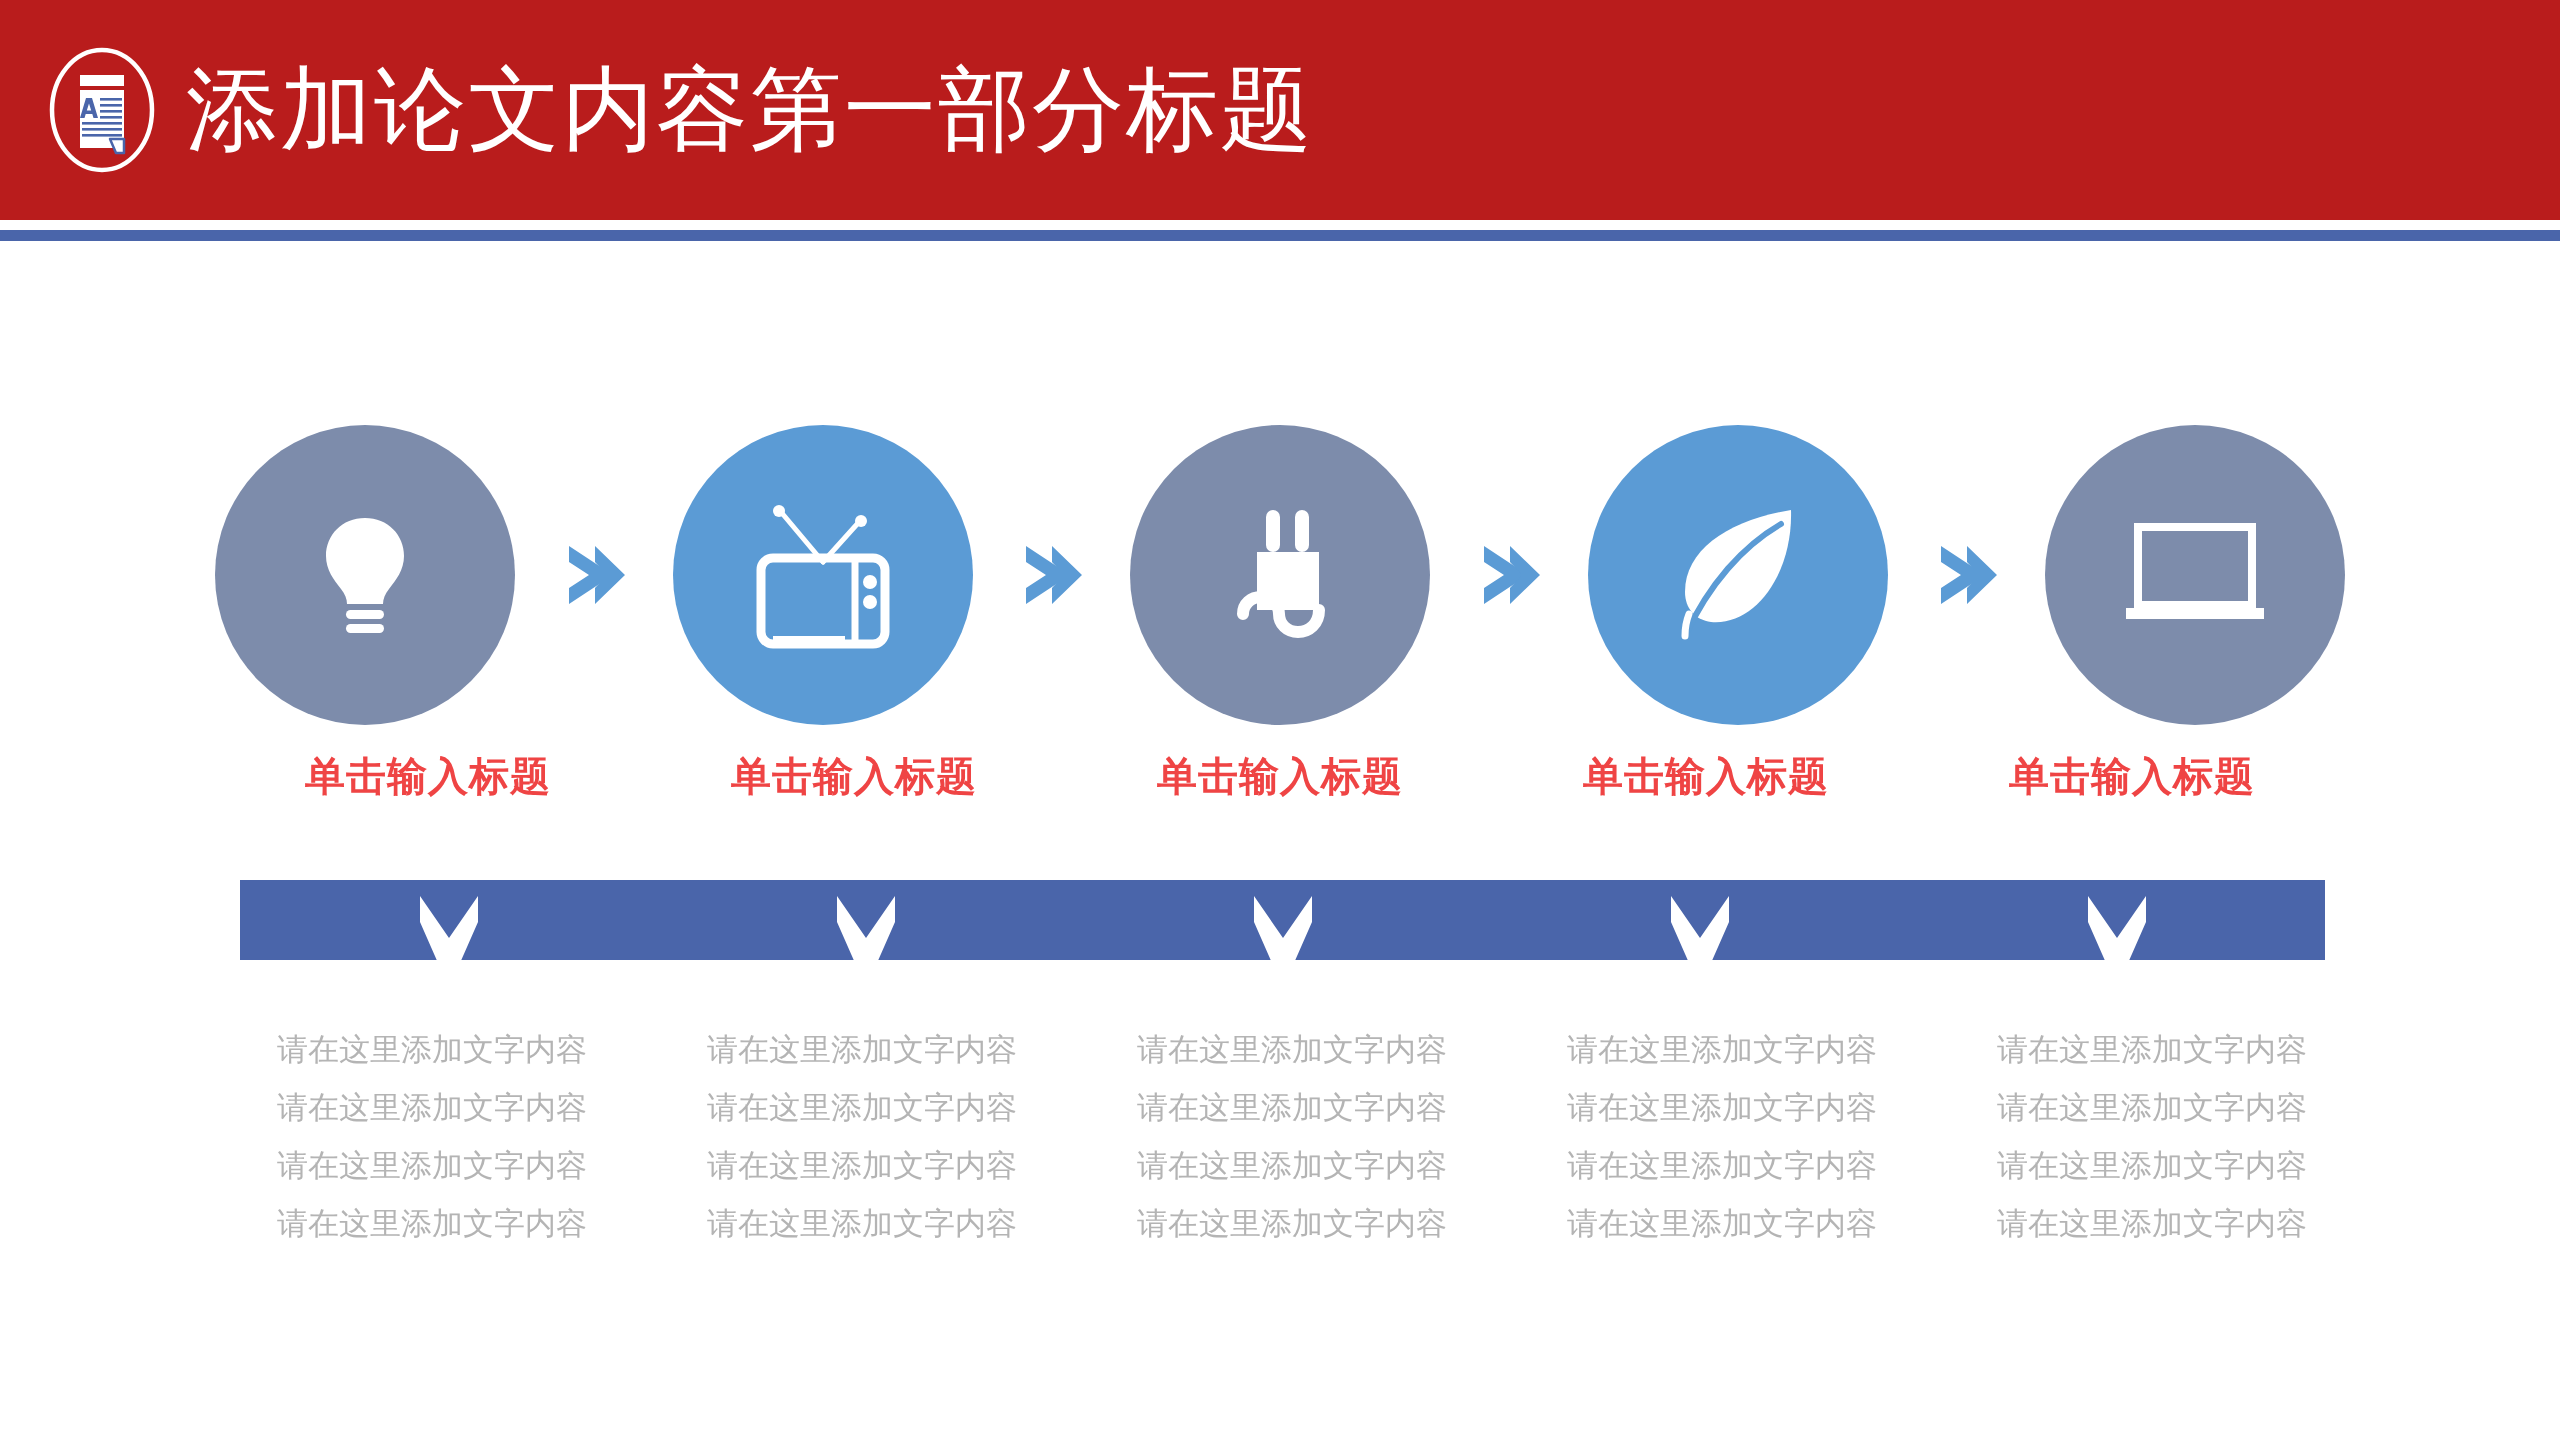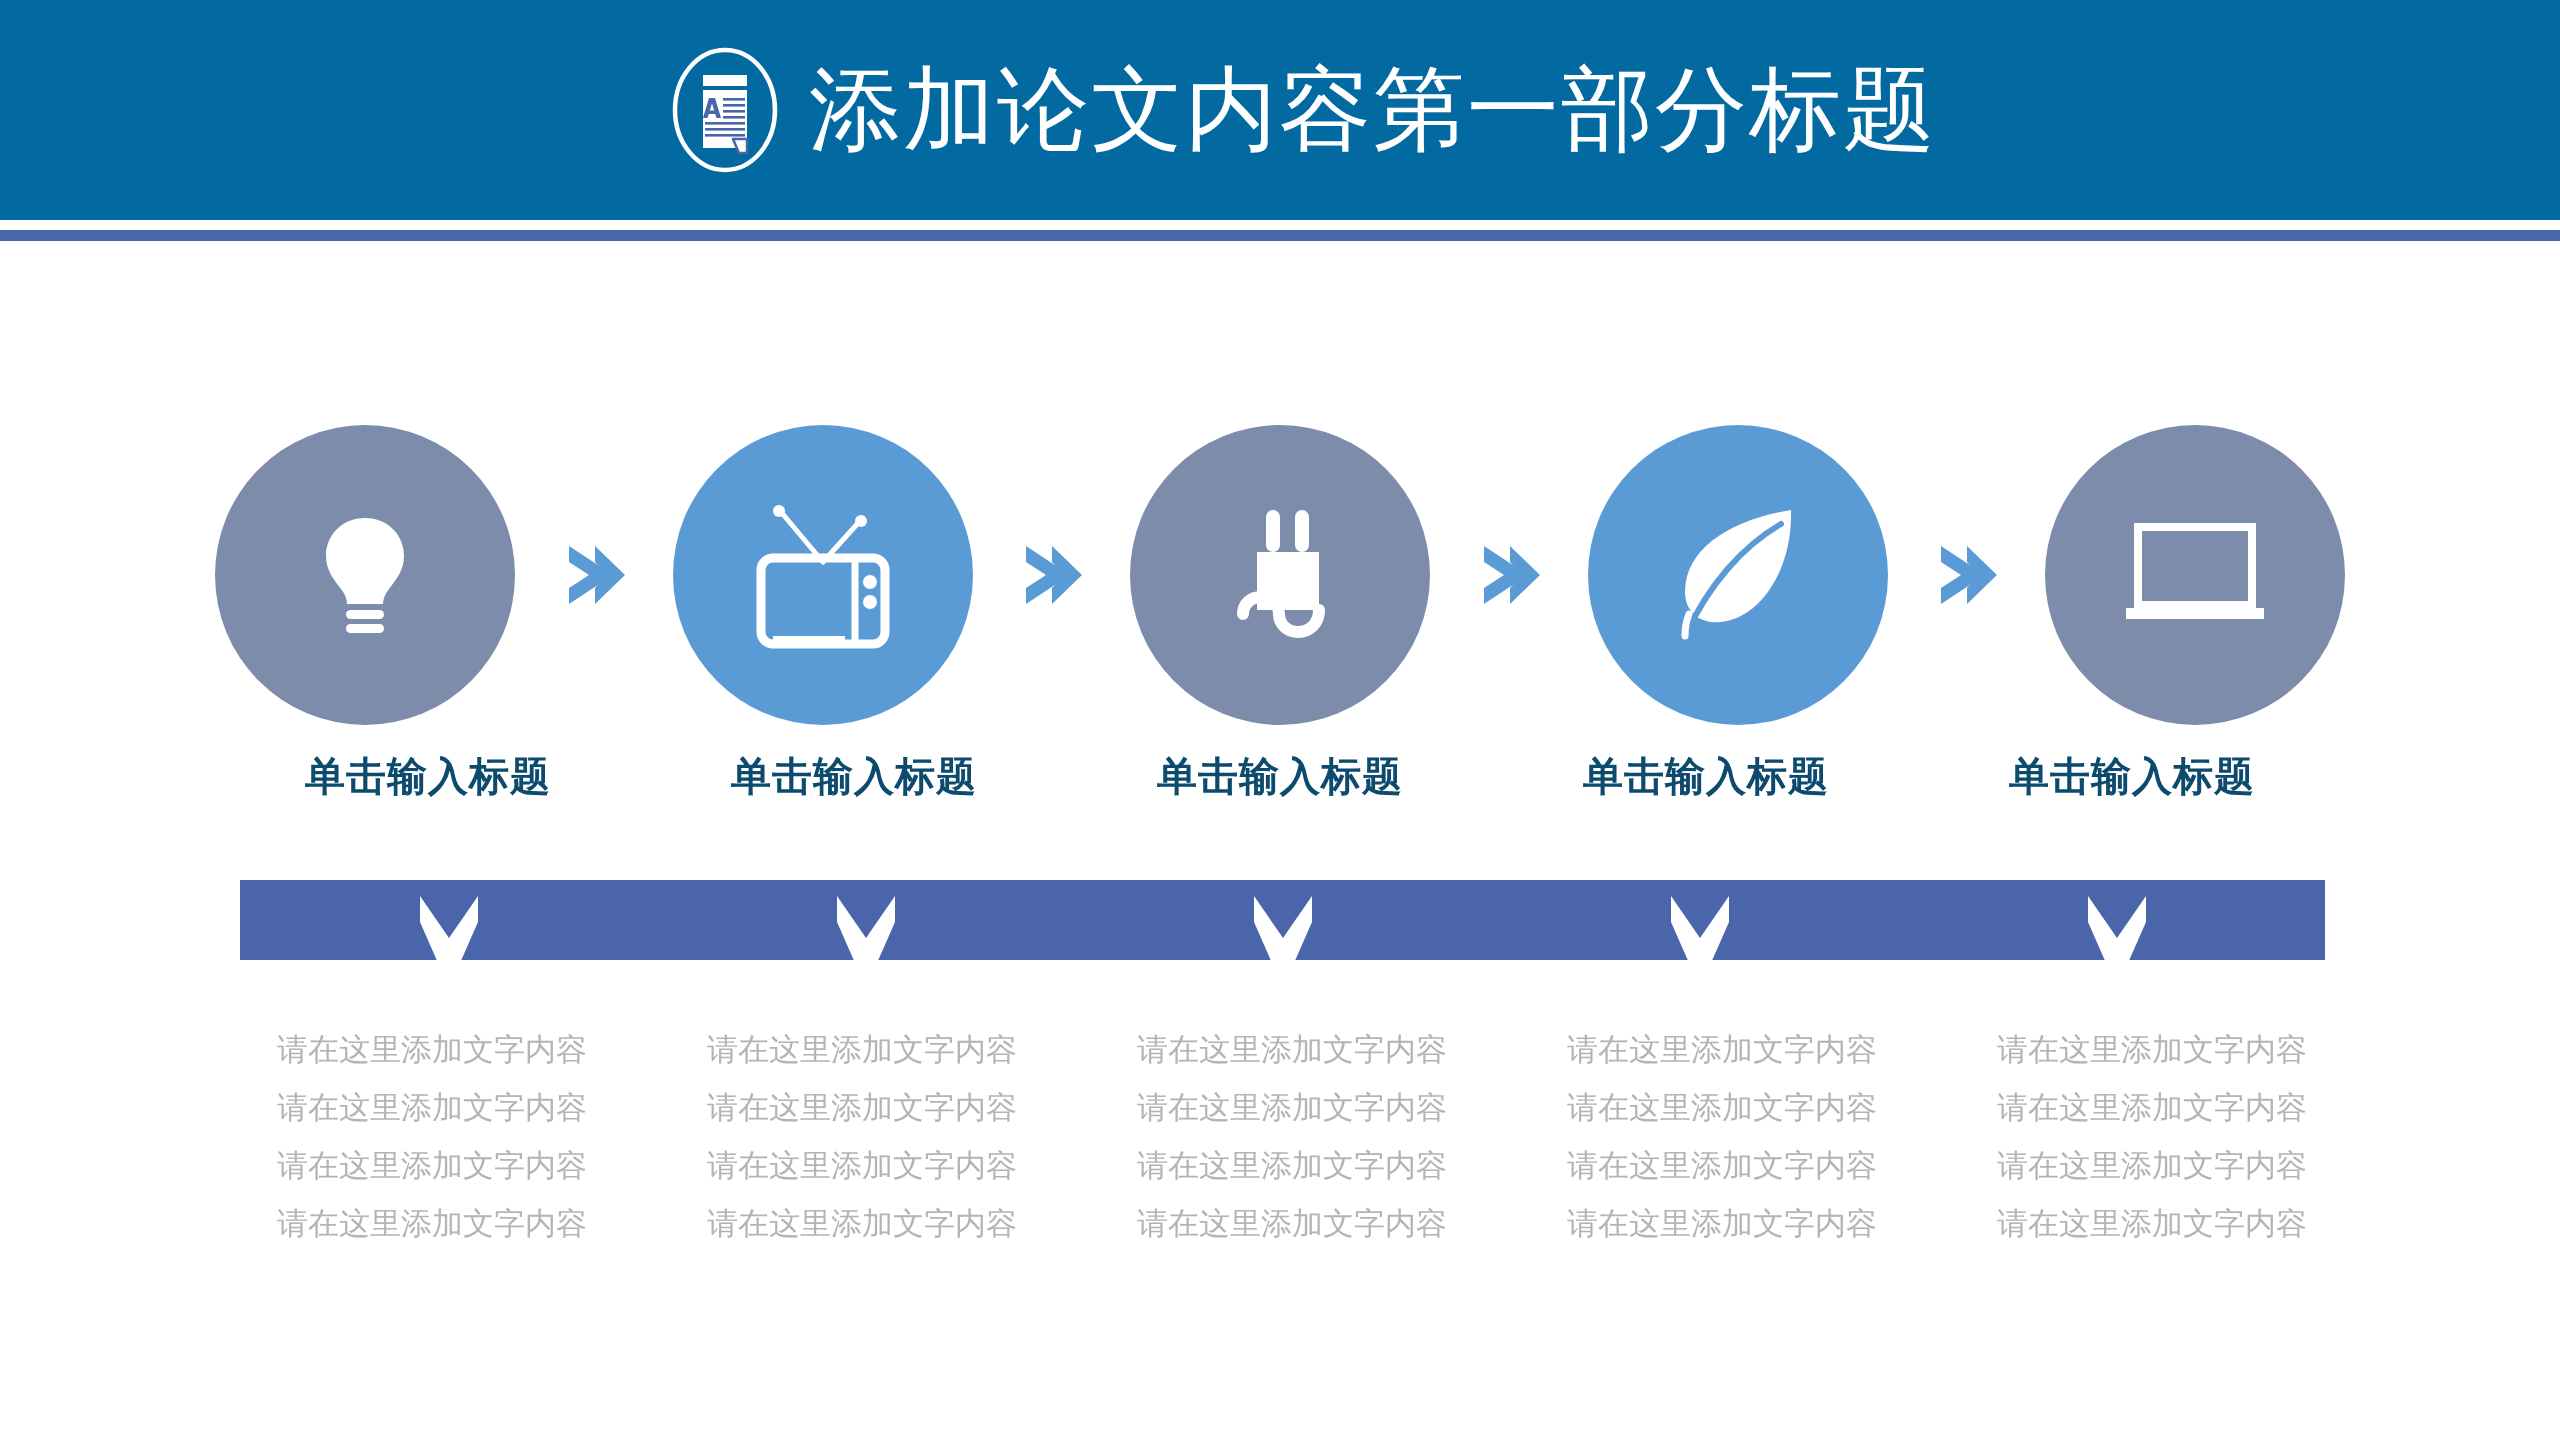--- a/index.html
+++ b/index.html
@@ -15,24 +15,23 @@
     position: relative;
   }
 
   
   .header-bar {
     position: absolute;
     left: 0;
     top: 0;
     width: 2560px;
     height: 220px;
-    background: #0369a1;
+    background: #b91c1c;
     display: flex;
     align-items: center;
-    justify-content: center;
   }
   .header-logo {
     margin-left: 48px;
     width: 108px;
     height: 128px;
     flex: 0 0 auto;
     display: block;
   }
   .header-title {
     margin-left: 30px;
@@ -100,21 +99,21 @@
     position: absolute;
     left: 215px;
     top: 752px;
     width: 2130px;
     height: 70px;
     display: flex;
   }
   .title-cell {
     width: 20%;
     text-align: center;
-    color: #0c4a6e;
+    color: #ef4444;
     font-family: "DejaVu Sans", "Liberation Sans", sans-serif;
     font-size: 40px;
     font-weight: bold;
     letter-spacing: 1px;
     line-height: 1.2;
   }
 
   
   .band {
     position: absolute;

